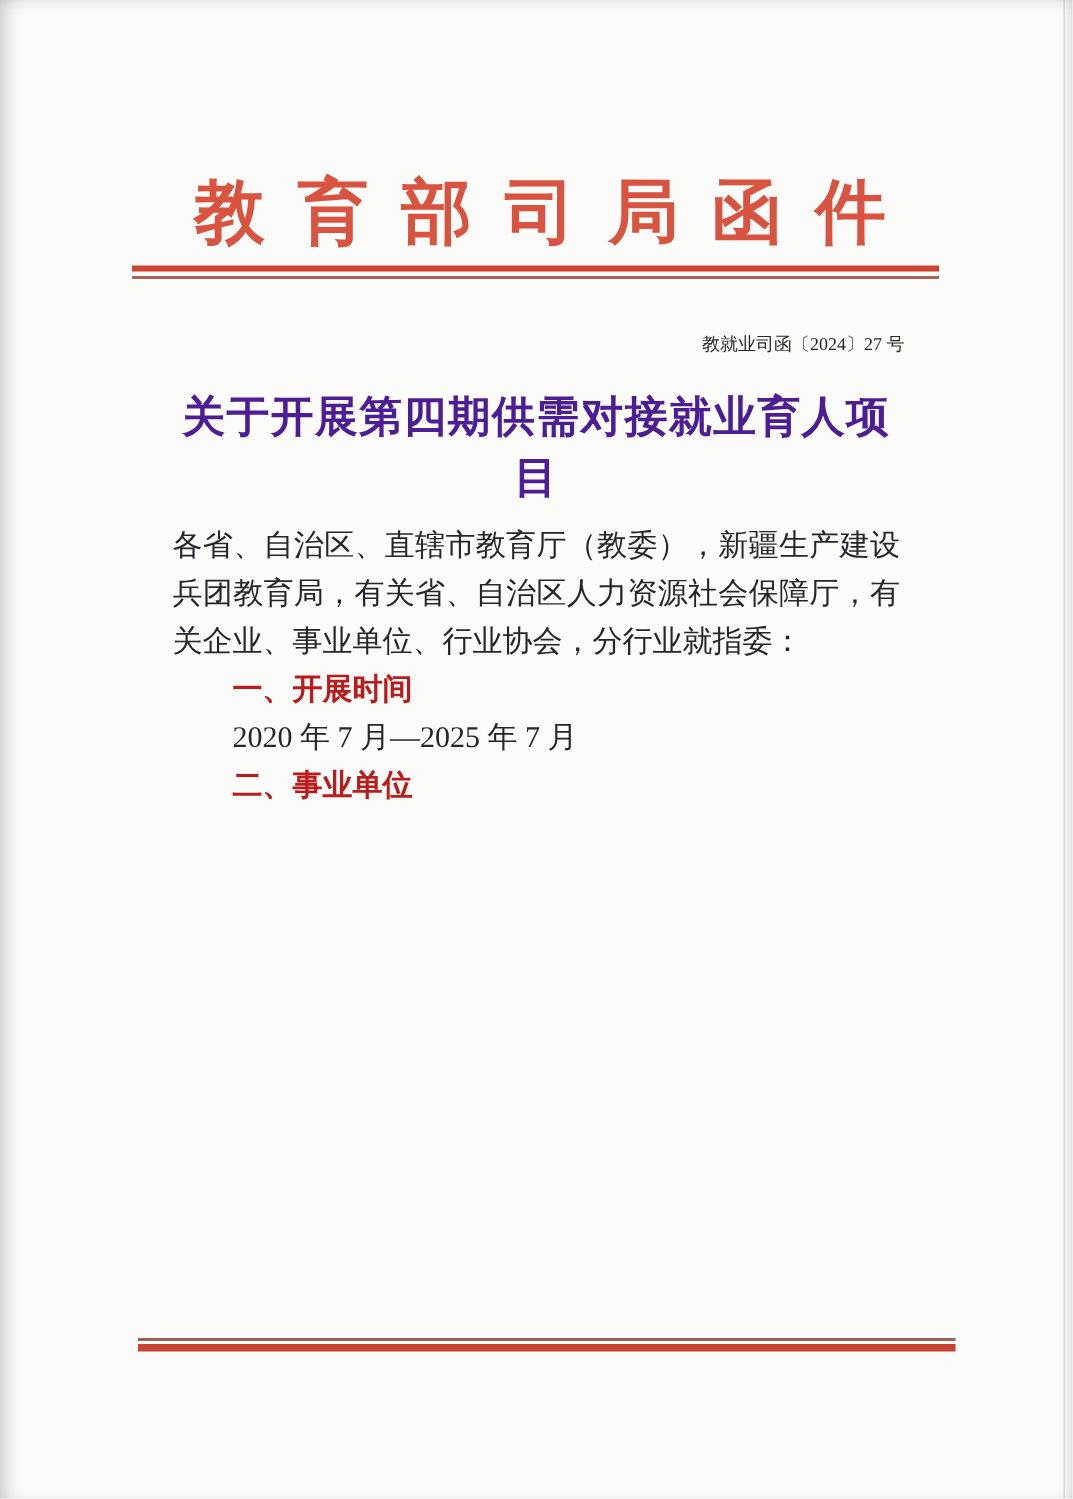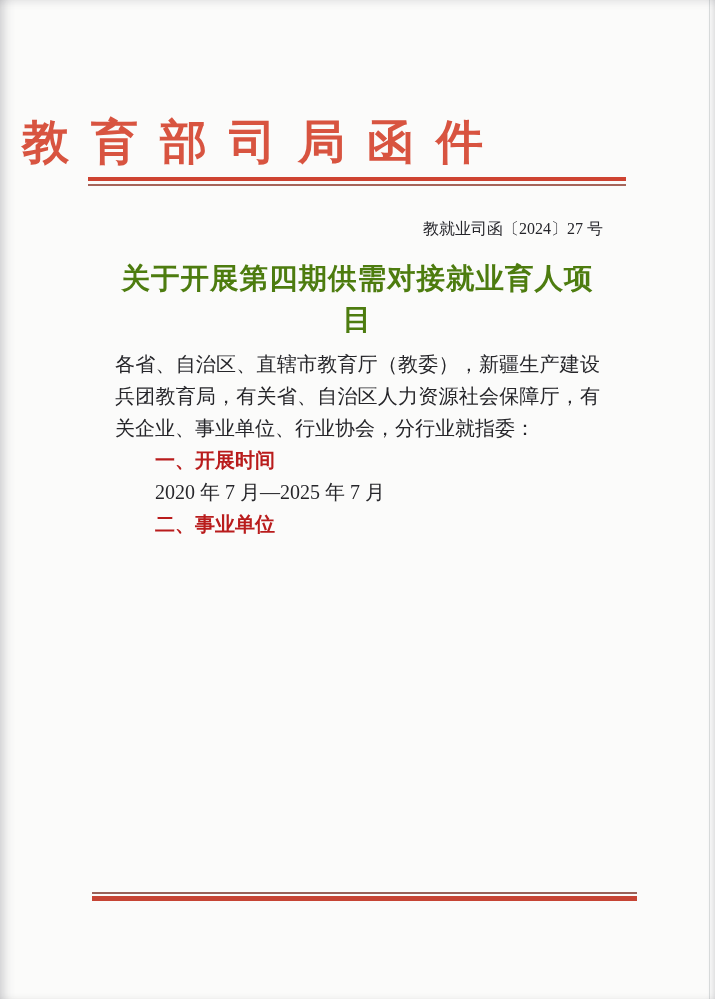--- a/index.html
+++ b/index.html
@@ -31,27 +31,29 @@
     height: 100%;
     background: rgba(120,130,135,0.25);
     pointer-events: none;
   }
 
   .letterhead-title {
     position: absolute;
     top: 116px;
     left: 0;
     width: 640px;
+    text-align: center;
     font-size: 47px;
     line-height: 52px;
     font-weight: 700;
     color: #d85440;
     letter-spacing: 22px;
     text-indent: 22px;
     white-space: nowrap;
+    padding-left: 40px;
   }
 
   .rule {
     position: absolute;
   }
   .rule-top-thick {
     left: 88px;
     top: 177px;
     width: 538px;
     height: 4px;
@@ -76,37 +78,37 @@
     top: 896px;
     width: 545px;
     height: 5px;
     background: #c64434;
   }
 
   .doc-number {
     position: absolute;
     top: 216px;
     right: 112px;
-    font-size: 16px;
+    font-size: 12px;
     line-height: 26px;
     color: #25252a;
     white-space: nowrap;
   }
 
   .doc-title {
     position: absolute;
     top: 258px;
     left: 115px;
     width: 485px;
     text-align: center;
     font-size: 28.5px;
     line-height: 41px;
     font-weight: 700;
     letter-spacing: 1px;
-    color: #4d7c0f;
+    color: #4c1d95;
   }
 
   .body-text {
     position: absolute;
     top: 348px;
     left: 115px;
     width: 485px;
     font-size: 20px;
     line-height: 32px;
     color: #26262a;

